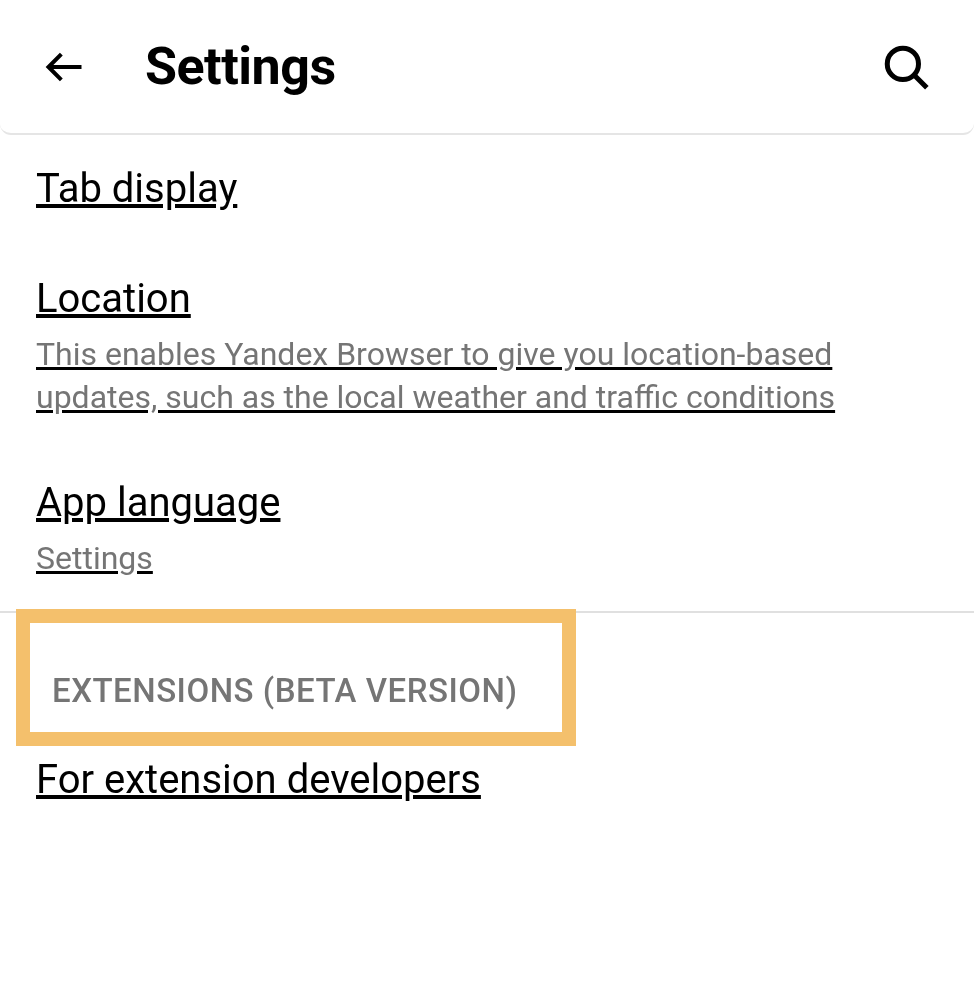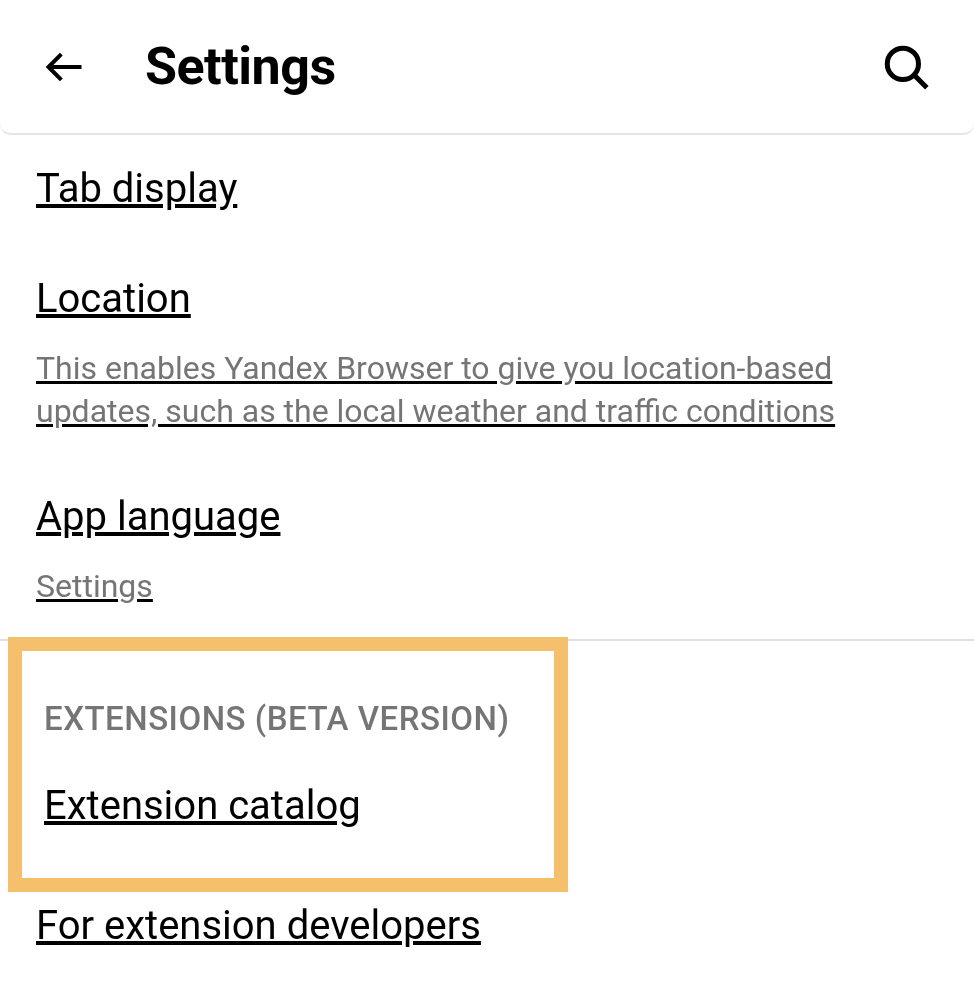--- a/index.html
+++ b/index.html
@@ -66,40 +66,40 @@
   .setting-title {
     font-size: 40px;
     font-weight: 400;
     color: #000;
     line-height: 1.3;
   }
   .setting-desc {
     font-size: 32px;
     color: #757575;
     line-height: 1.35;
-    margin-top: 22px;
+    margin-top: 8px;
   }
   .section-divider {
     border-top: 2px solid #e0e0e0;
     margin-top: 0;
   }
   .section-header {
     font-size: 33px;
     font-weight: 500;
     color: #757575;
     letter-spacing: 0.5px;
     padding: 44px 36px 18px 36px;
   }
   .highlight-box {
     border: 14px solid #f4c06c;
     margin: 0 0 0 0;
     width: 560px;
     position: relative;
     top: -4px;
-    left: 8px;
+    left: 16px;
   }
   .highlight-box .section-header {
     padding: 48px 22px 22px 22px;
   }
   .highlight-box .setting-item {
     padding: 20px 22px 46px 22px;
   }
   .bottom-item {
     padding: 4px 36px 28px 36px;
   }
@@ -135,23 +135,20 @@
   </div>
 
   <div class="setting-item">
     <div class="setting-title">App language</div>
     <div class="setting-desc">Settings</div>
   </div>
 
   <div class="section-divider">
     <div class="highlight-box">
       <div class="section-header">EXTENSIONS (BETA VERSION)</div>
-      <div class="setting-item">
-        <div class="setting-title">Extension catalog</div>
-      </div>
     </div>
   </div>
 
   <div class="setting-item bottom-item">
     <div class="setting-title">For extension developers</div>
   </div>
 
 </div>
 
 </body></html>

